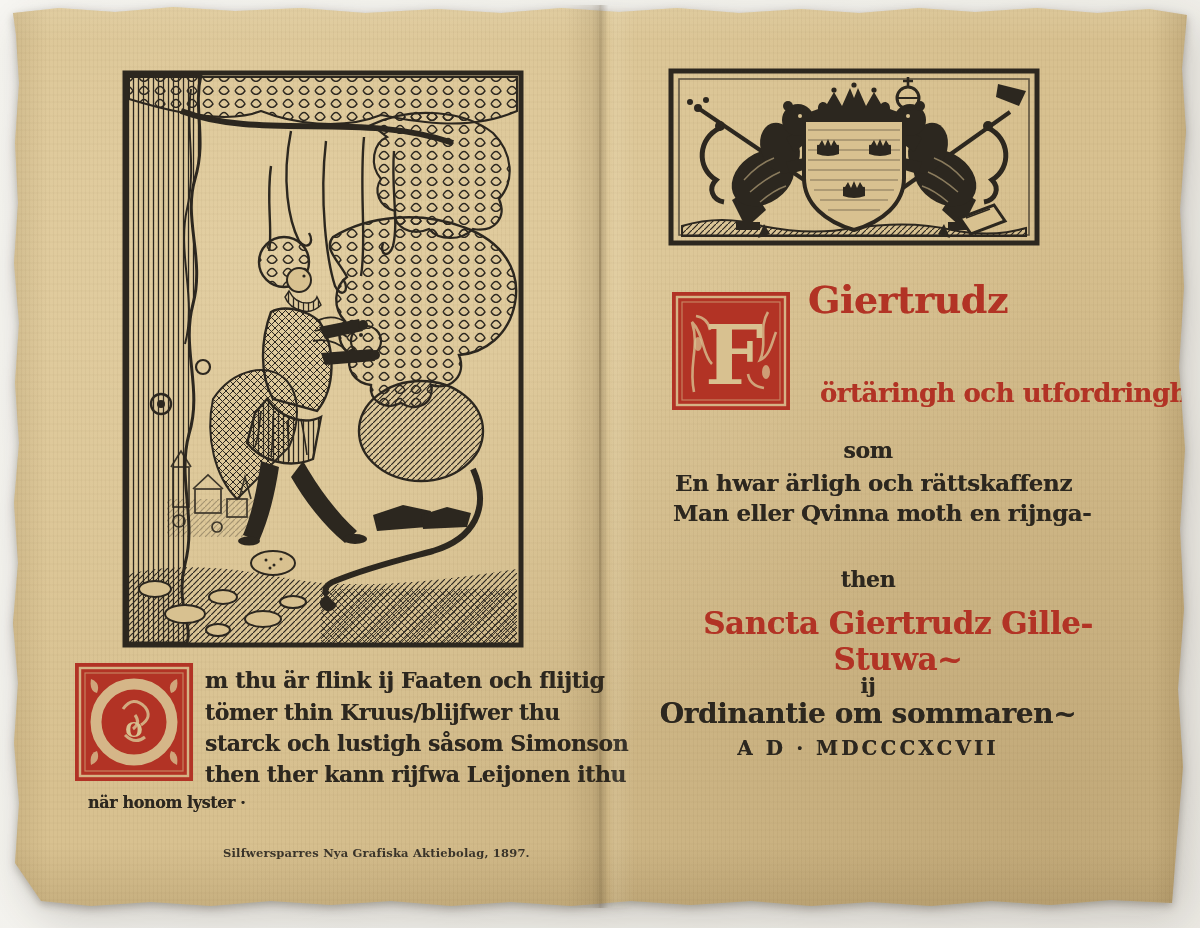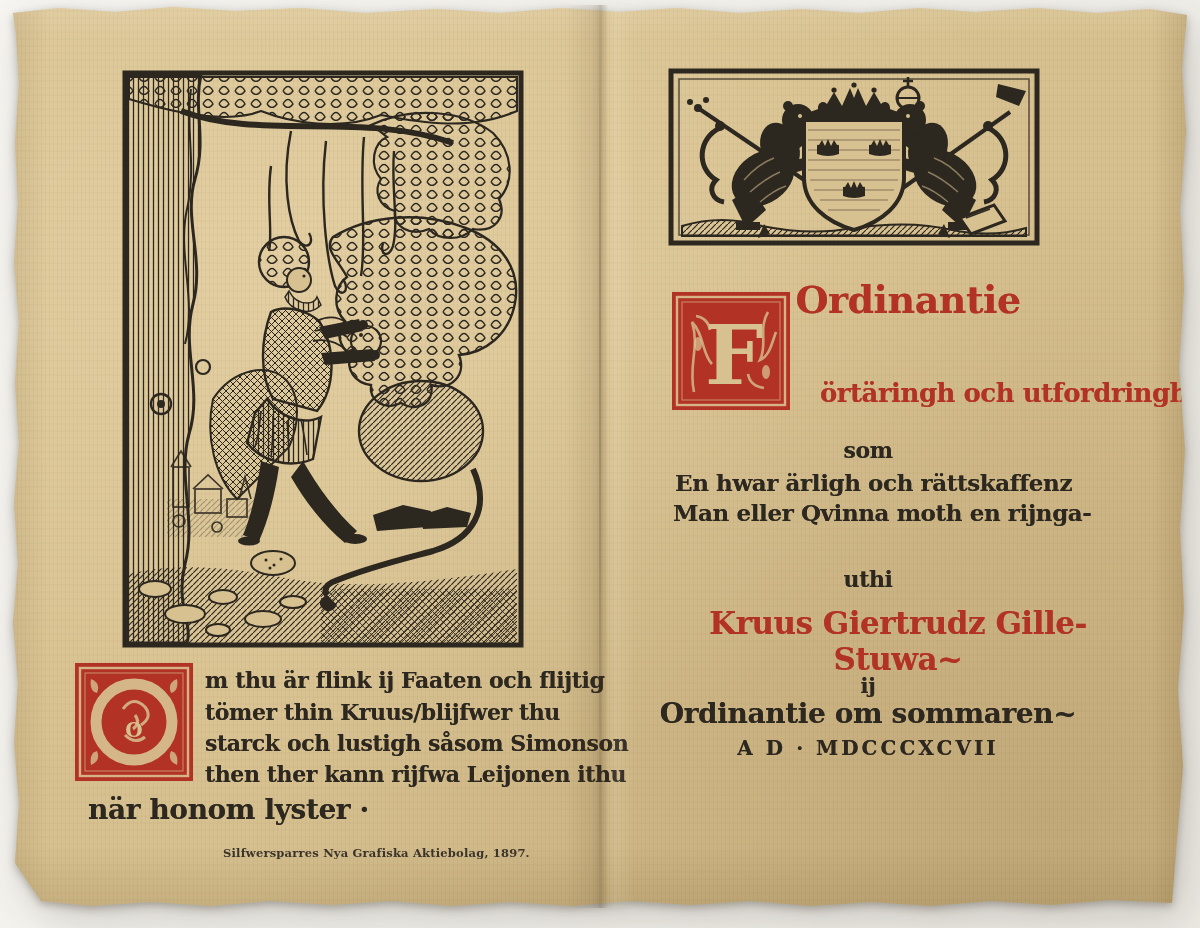--- a/index.html
+++ b/index.html
@@ -182,21 +182,21 @@
         <path d="M16,102 q10,-4 6,-14 q-8,2 -6,14 Z"></path>
         <path d="M102,102 q-10,-4 -6,-14 q8,2 6,14 Z"></path>
       </g>
       <text x="59" y="74" text-anchor="middle" font-family="DejaVu Serif, Liberation Serif, serif" font-size="20" font-weight="bold" fill="#d8c190">O</text>
     </svg>
 
     <div class="abs blkline soft" style="left:192px;top:662px;font-size:22px;">m thu är flink ij Faaten och flijtig</div>
     <div class="abs blkline soft" style="left:192px;top:694px;font-size:22px;">tömer thin Kruus/blijfwer thu</div>
     <div class="abs blkline soft" style="left:192px;top:725px;font-size:22px;">starck och lustigh såsom Simonson</div>
     <div class="abs blkline soft" style="left:192px;top:756px;font-size:22px;">then ther kann rijfwa Leijonen ithu</div>
-    <div class="abs blkline soft" style="left:75px;top:788px;font-size:28px;">när honom lyster ·</div>
+    <div class="abs blkline soft" style="left:75px;top:788px;font-size:16px;">när honom lyster ·</div>
 
     <div class="abs imprint" style="left:210px;top:841px;">Silfwersparres Nya Grafiska Aktiebolag, 1897.</div>
 
     <svg class="abs" style="left:655px;top:63px;" width="372" height="178" viewBox="0 0 372 178">
       <defs>
         <pattern id="hg" width="6" height="6" patternUnits="userSpaceOnUse">
           <path d="M0,6 L6,0" stroke="#2c271f" stroke-width="1.2"></path>
         </pattern>
       </defs>
       <rect x="3" y="3" width="366" height="172" fill="none" stroke="#2c271f" stroke-width="5"></rect>
@@ -279,21 +279,21 @@
         <path transform="translate(173,112)" d="M2,16 L2,8 Q2,6 4,7 L7,2 L10,8 L13,1 L16,8 L19,2 L22,7 Q24,6 24,8 L24,16 Q13,20 2,16 Z"></path>
       </g>
       <g stroke="#2c271f" stroke-width="1" opacity=".5" fill="none">
         <path d="M140,62 h92 M140,72 h92 M140,82 h92 M140,92 h92 M140,102 h92 M142,112 h88 M146,122 h80 M152,132 h68 M160,142 h52"></path>
       </g>
 
       <path d="M292,150 l34,-13 l11,16 l-34,13 Z" fill="#d8c190" stroke="#2c271f" stroke-width="3"></path>
       <path d="M298,150 l24,-9" stroke="#2c271f" stroke-width="1.6" fill="none"></path>
     </svg>
 
-    <div class="abs red softred" style="left:650px;top:272px;width:490px;font-size:38px;font-weight:700;letter-spacing:-0.5px;text-align:center;">Ordinantie</div>
+    <div class="abs red softred" style="left:650px;top:272px;width:490px;font-size:38px;font-weight:700;letter-spacing:-0.5px;text-align:center;">Giertrudz</div>
 
     <svg class="abs" style="left:659px;top:287px;" width="118" height="118" viewBox="0 0 118 118">
       <rect width="118" height="118" fill="#b23325"></rect>
       <rect x="5" y="5" width="108" height="108" fill="none" stroke="#d8c190" stroke-width="2.4" opacity=".9"></rect>
       <rect x="10" y="10" width="98" height="98" fill="none" stroke="#d8c190" stroke-width="1.2" opacity=".55"></rect>
       <g stroke="#d8c190" stroke-width="2.6" fill="none" opacity=".8">
         <path d="M22,100 C16,72 28,56 20,30 C32,42 30,62 40,72"></path>
         <path d="M96,20 C86,36 96,52 88,68 C98,64 100,50 104,40"></path>
         <path d="M24,24 q12,2 14,14"></path>
         <path d="M92,96 q-14,-2 -16,-14"></path>
@@ -303,23 +303,23 @@
         <ellipse cx="94" cy="80" rx="4" ry="7"></ellipse>
       </g>
       <text x="62" y="92" text-anchor="middle" font-family="DejaVu Serif, Liberation Serif, serif" font-size="82" font-weight="bold" fill="#d8c190">F</text>
     </svg>
 
     <div class="abs red softred" style="left:807px;top:373px;font-size:26px;font-weight:700;letter-spacing:-0.5px;white-space:nowrap;">örtäringh och utfordringh /</div>
 
     <div class="abs blkline soft center" style="left:625px;top:432px;width:460px;font-size:22px;">som</div>
     <div class="abs blkline soft" style="left:660px;top:494px;font-size:23px;">Man eller Qvinna moth en rijnga-</div>
     <div class="abs blkline soft" style="left:662px;top:464px;font-size:23px;">En hwar ärligh och rättskaffenz</div>
-    <div class="abs blkline soft center" style="left:625px;top:561px;width:460px;font-size:22px;">uthi</div>
-
-    <div class="abs red softred center" style="left:640px;top:600px;width:490px;font-size:31px;font-weight:700;letter-spacing:-0.5px;">Kruus Giertrudz Gille-Stuwa~</div>
+    <div class="abs blkline soft center" style="left:625px;top:561px;width:460px;font-size:22px;">then</div>
+
+    <div class="abs red softred center" style="left:640px;top:600px;width:490px;font-size:31px;font-weight:700;letter-spacing:-0.5px;">Sancta Giertrudz Gille-Stuwa~</div>
 
     <div class="abs blkline soft center" style="left:625px;top:668px;width:460px;font-size:21px;">ij</div>
     <div class="abs blkline soft center" style="left:625px;top:692px;width:460px;font-size:28px;">Ordinantie om sommaren~</div>
     <div class="abs blkline soft center" style="left:625px;top:731px;width:460px;font-size:20px;letter-spacing:3px;font-weight:600;">A D · MDCCCXCVII</div>
 
   </div>
   <div class="fold"></div>
   <div class="fold-line"></div>
 </div>
 

